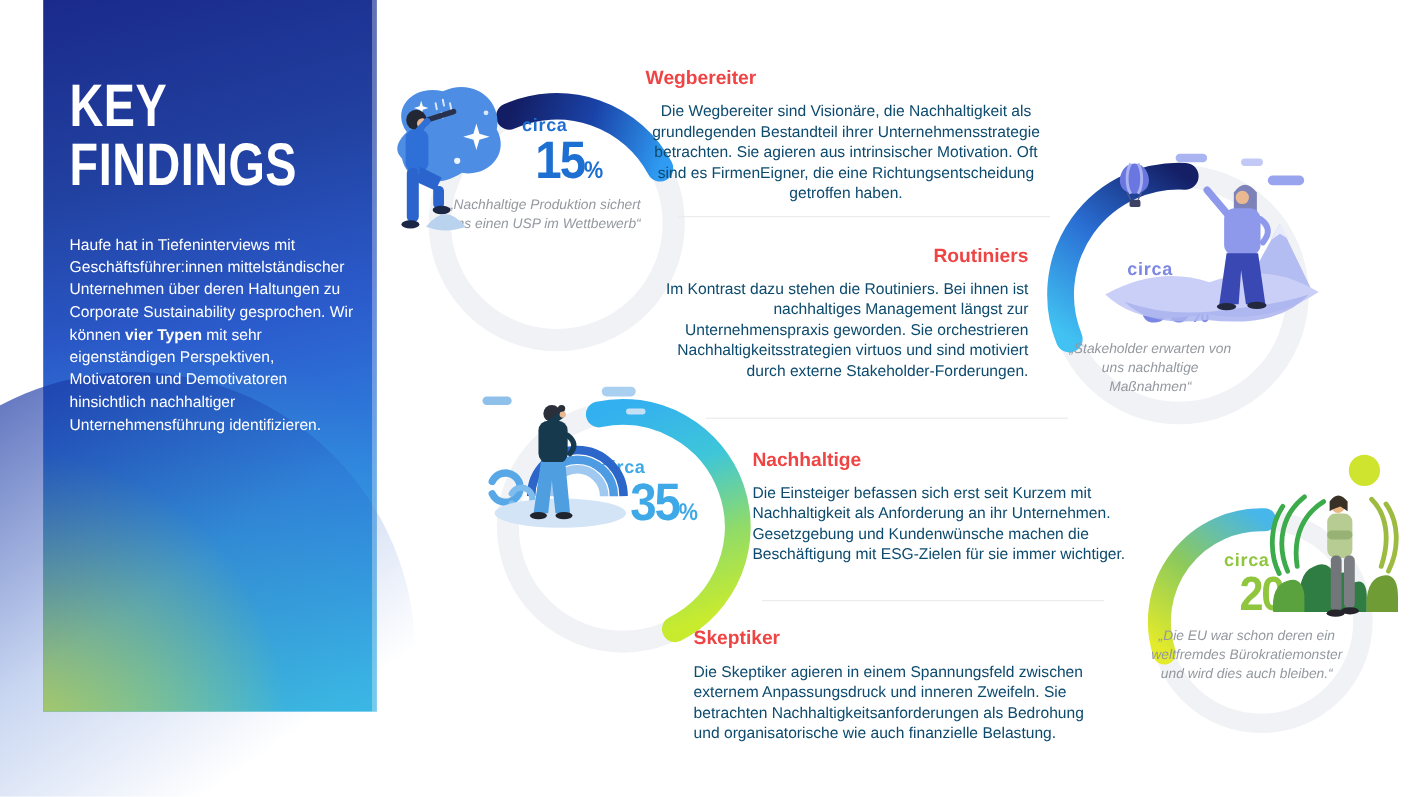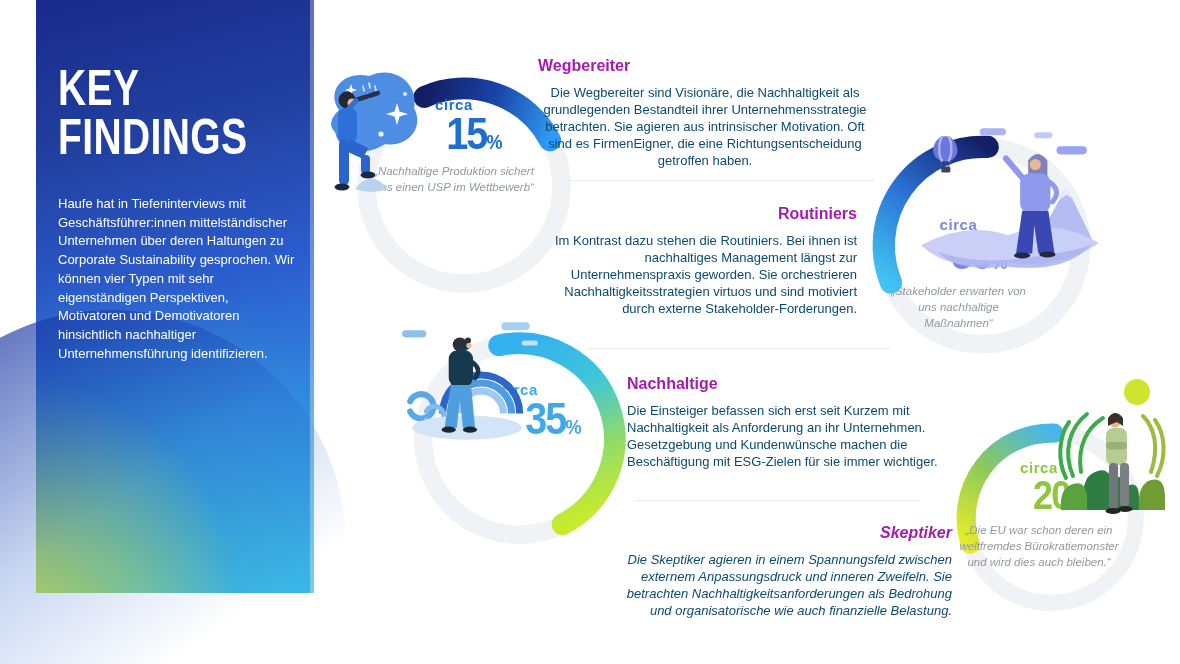--- a/index.html
+++ b/index.html
@@ -11,30 +11,30 @@
     background:
       radial-gradient(circle at -10% 102%, rgba(224,238,56,.95) 0%, rgba(224,238,56,0) 34%),
       radial-gradient(circle at 30% 94%, rgba(72,200,190,.45) 0%, rgba(72,200,190,0) 48%),
       linear-gradient(166deg,#1a2a8c 0%,#21409f 24%,#2b5ccd 48%,#2f86e0 70%,#38b4ec 100%); margin-left: 36px;}
   .sidebar-circle{position:absolute;left:-160px;top:310px;width:470px;height:470px;border-radius:50%;
       background:linear-gradient(145deg,rgba(23,49,158,.85) 0%,rgba(38,92,200,.25) 45%,rgba(56,180,236,0) 70%);}
   .sidebar-edge{position:absolute;right:0;top:0;width:4px;height:100%;background:rgba(255,255,255,.30);}
   .sidebar-title{position:absolute;left:22px;top:30px;color:#fff;font-weight:800;font-size:50px;
       line-height:.98;letter-spacing:.5px;transform:scaleX(.78);transform-origin:left top;text-transform:uppercase;}
   .sidebar-intro{position:absolute;left:22px;top:182px;width:242px;color:#fff;font-size:13px;line-height:1.44;}
-  .sidebar-intro b{font-weight:normal;}
+  .sidebar-intro b{font-weight:bold;}
 
   
   .sec{position:absolute;}
-  .sec-title{margin:0 0 10px;font-size:16px;font-weight:bold;color:#a21caf;}
+  .sec-title{margin:0 0 10px;font-size:16px;font-weight:bold;color:#ef4444;}
   .sec-body{margin:0;font-size:13px;line-height:1.3;color:#0c4a6e;}
   .sec-1{left:538px;top:57px;width:334px;}   .sec-1 .sec-body{text-align:center;}
   .sec-2{left:546px;top:205px;width:311px;text-align:right;}
   .sec-3{left:627px;top:375px;width:315px;}
-  .sec-4{left:606px;top:524px;width:346px;text-align:right;font-style:italic;}
+  .sec-4{left:578px;top:524px;width:346px;}
 
   .divider{position:absolute;height:1px;background:#ececef;}
   .div-1{left:565px;top:180px;width:310px;}
   .div-2{left:588px;top:348px;width:302px;}
   .div-3{left:635px;top:500px;width:285px;}
 
   
   .ring{position:absolute;}
   .ring svg.ring-svg{position:absolute;inset:0;width:100%;height:100%;}
   .ring-text{position:absolute;left:0;width:100%;text-align:center;}

